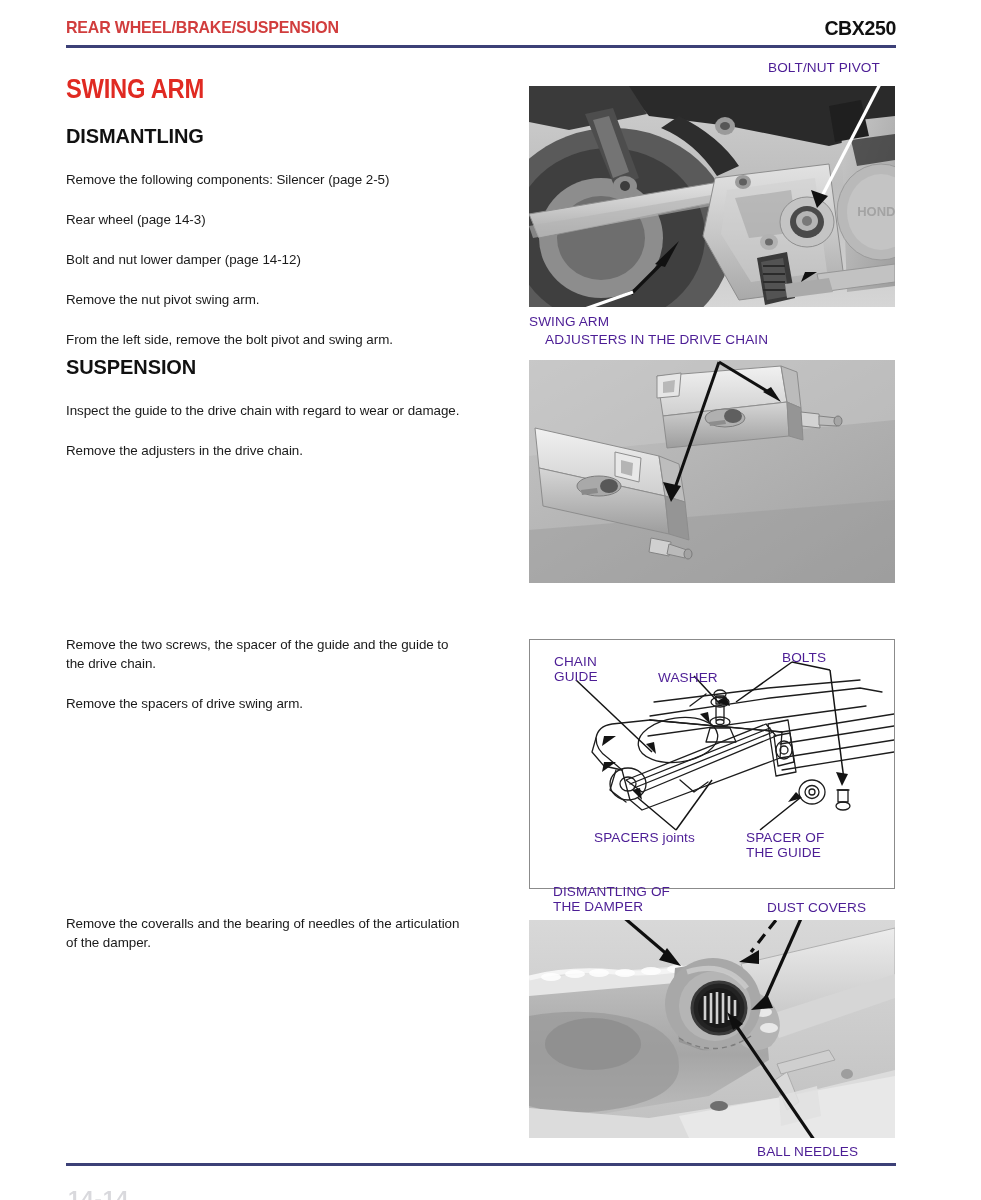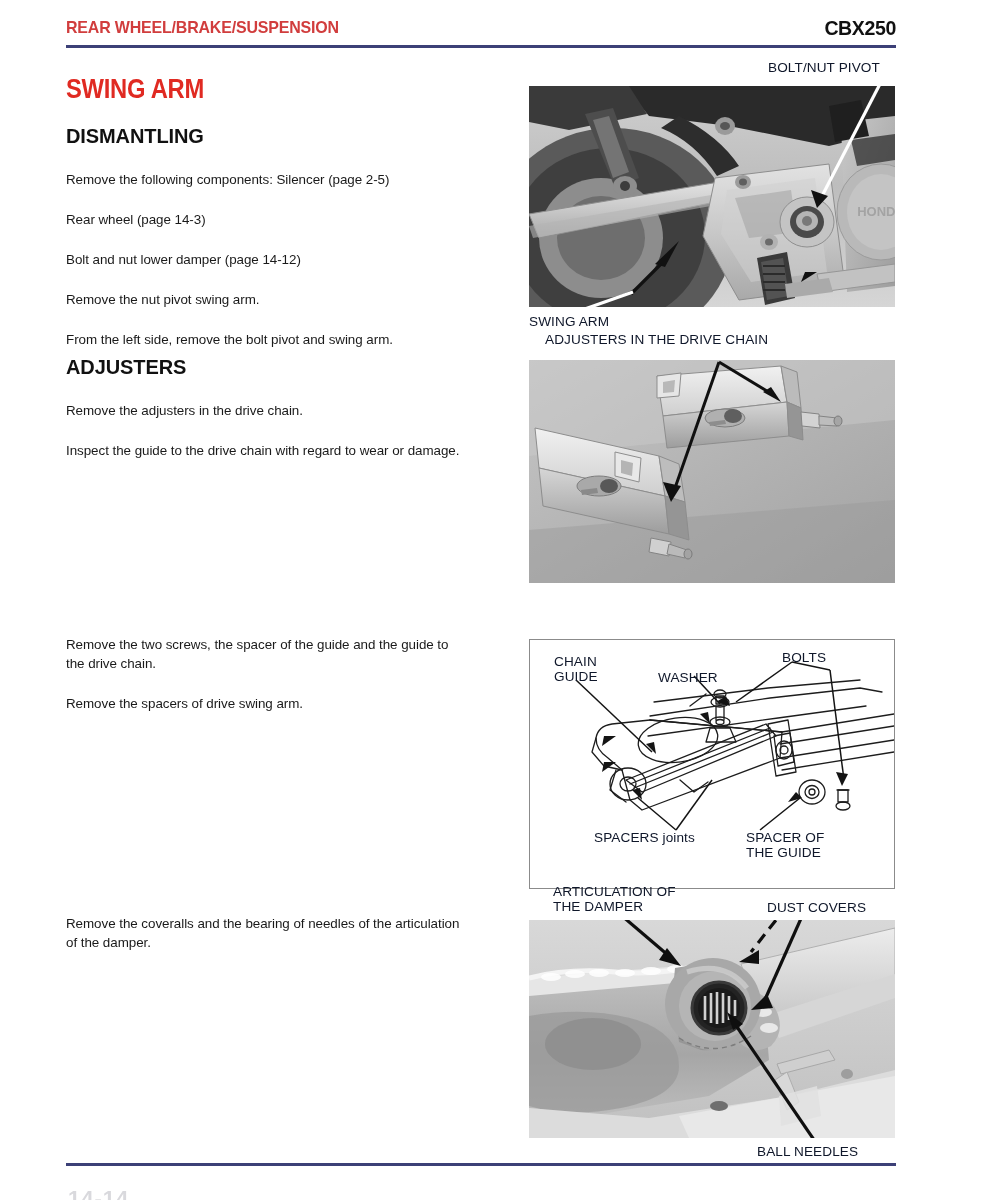--- a/index.html
+++ b/index.html
@@ -140,21 +140,21 @@
   }
   .fig-img {
     position: absolute;
     overflow: hidden;
     background: #b8b8b8;
   }
   .fig-label {
     position: absolute;
     font-size: 13.6px;
     font-weight: 500;
-    color: #0f172a;
+    color: #4c1d95;
     letter-spacing: 0.1px;
     line-height: 1.12;
     white-space: pre-line;
   }
 
   
   #fig1-img { left: 529px; top: 86px; width: 366px; height: 221px; }
   #fig1-lbl-bolt { left: 768px; top: 60px; }
   #fig1-lbl-swing { left: 529px; top: 314px; }
 
@@ -193,23 +193,23 @@
     <div class="title-swingarm">SWING ARM</div>
     <div class="subhead">DISMANTLING</div>
     <p class="body-p">Remove the following components: Silencer (page 2-5)</p>
     <p class="body-p">Rear wheel (page 14-3)</p>
     <p class="body-p">Bolt and nut lower damper (page 14-12)</p>
     <p class="body-p">Remove the nut pivot swing arm.</p>
     <p class="body-p">From the left side, remove the bolt pivot and swing arm.</p>
   </div>
 
   <div class="block-dismantled">
-    <div class="subhead">ADJUSTERS</div>
+    <div class="subhead">SUSPENSION</div>
+    <p class="body-p">Inspect the guide to the drive chain with regard to wear or damage.</p>
     <p class="body-p">Remove the adjusters in the drive chain.</p>
-    <p class="body-p">Inspect the guide to the drive chain with regard to wear or damage.</p>
   </div>
 
   <div class="block-screws">
     <p class="body-p">Remove the two screws, the spacer of the guide and the guide to the drive chain.</p>
     <p class="body-p">Remove the spacers of drive swing arm.</p>
   </div>
 
   <div class="block-coveralls">
     <p class="body-p">Remove the coveralls and the bearing of needles of the articulation of the damper.</p>
   </div>
@@ -448,21 +448,21 @@
 
     <div class="fig-label" style="left:24px; top:14px;">CHAIN
 GUIDE</div>
     <div class="fig-label" style="left:128px; top:30px;">WASHER</div>
     <div class="fig-label" style="left:252px; top:10px;">BOLTS</div>
     <div class="fig-label" style="left:64px; top:190px;">SPACERS joints</div>
     <div class="fig-label" style="left:216px; top:190px;">SPACER OF
 THE GUIDE</div>
   </div>
 
-  <div class="fig-label" id="fig4-lbl-art">ARTICULATION OF
+  <div class="fig-label" id="fig4-lbl-art">DISMANTLING OF
 THE DAMPER</div>
   <div class="fig-label" id="fig4-lbl-dust">DUST COVERS</div>
 
   <div class="fig-img" id="fig4-img">
     <svg width="366" height="218" viewBox="0 0 366 218">
       <defs>
         <linearGradient id="g4bg" x1="0" y1="0" x2="0" y2="1">
           <stop offset="0" stop-color="#d8d8d8"></stop>
           <stop offset="1" stop-color="#c0c0c0"></stop>
         </linearGradient>

